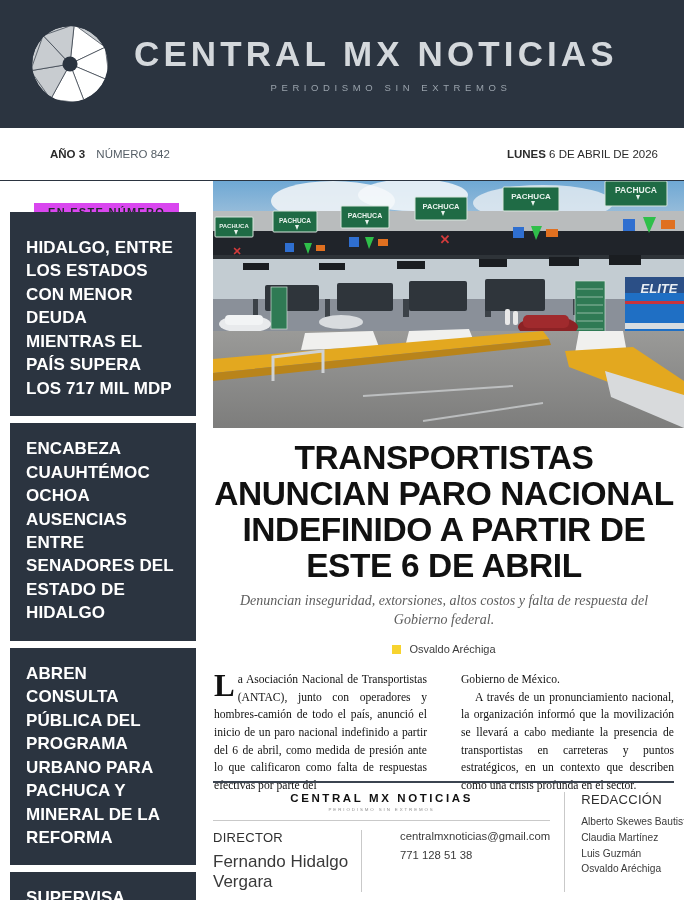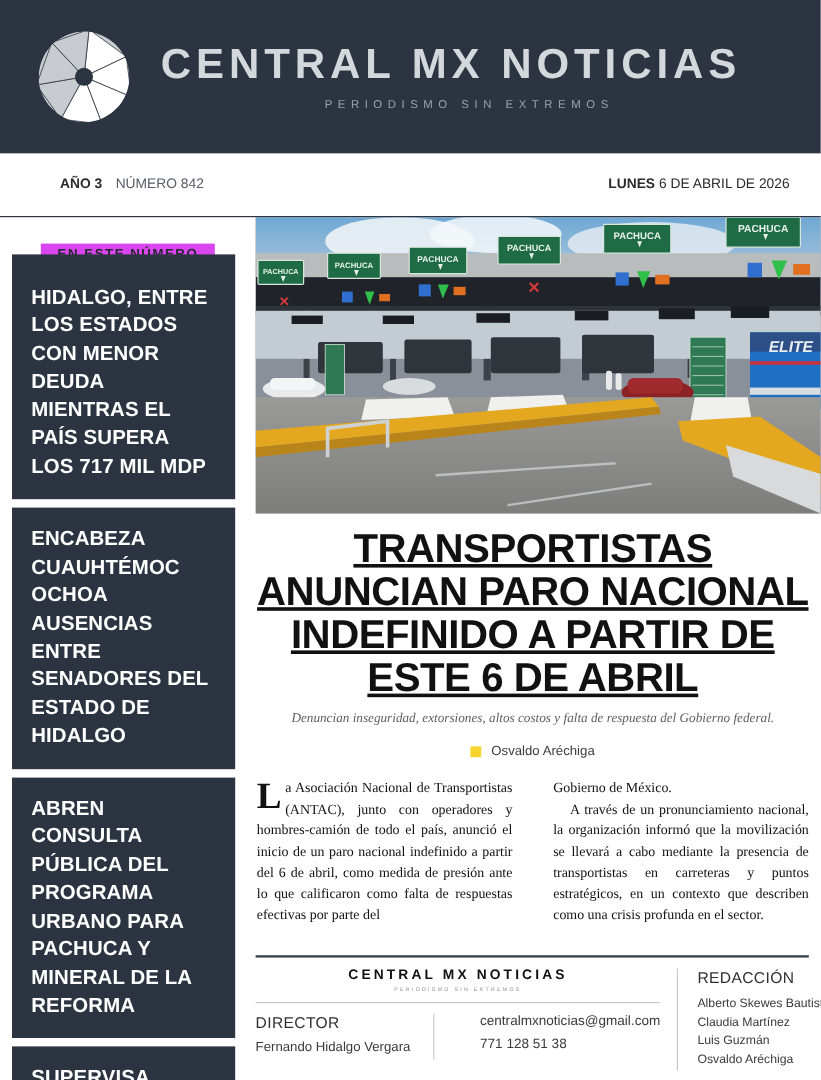--- a/index.html
+++ b/index.html
@@ -136,26 +136,25 @@
   .headline-wrap { padding: 12px 10px 0 10px; }
   .headline {
     font-size: 33.5px;
     font-weight: bold;
     line-height: 1.07;
     letter-spacing: -0.4px;
     color: #111111;
     text-align: center;
     text-transform: uppercase;
     font-stretch: condensed;
-    text-decoration: underline;
   }
   .deck {
     font-family: "Liberation Serif", serif;
     font-style: italic;
-    font-size: 11px;
+    font-size: 14px;
     color: #5d5d5d;
     text-align: center;
     line-height: 1.35;
     margin-top: 9px;
     padding: 0 12px;
   }
   .byline {
     display: flex;
     align-items: center;
     justify-content: center;
@@ -225,21 +224,21 @@
     flex: 1;
     border-left: 1px solid #c9c9c9;
     padding-left: 18px;
   }
   .foot-label {
     font-size: 13px;
     color: #2f2f2f;
     letter-spacing: 0.3px;
     margin-bottom: 7px;
   }
-  .foot-value { font-size: 11px; color: #3a3a3a; }
+  .foot-value { font-size: 17px; color: #3a3a3a; }
   .foot-contact .foot-value { font-size: 11.3px; margin-bottom: 7px; margin-left: 20px; }
   .foot-right {
     flex: 0 0 152px;
     border-left: 1px solid #c9c9c9;
     padding-left: 16px;
   }
   .redaccion-title {
     font-size: 13px;
     color: #2f2f2f;
     letter-spacing: 0.3px;

